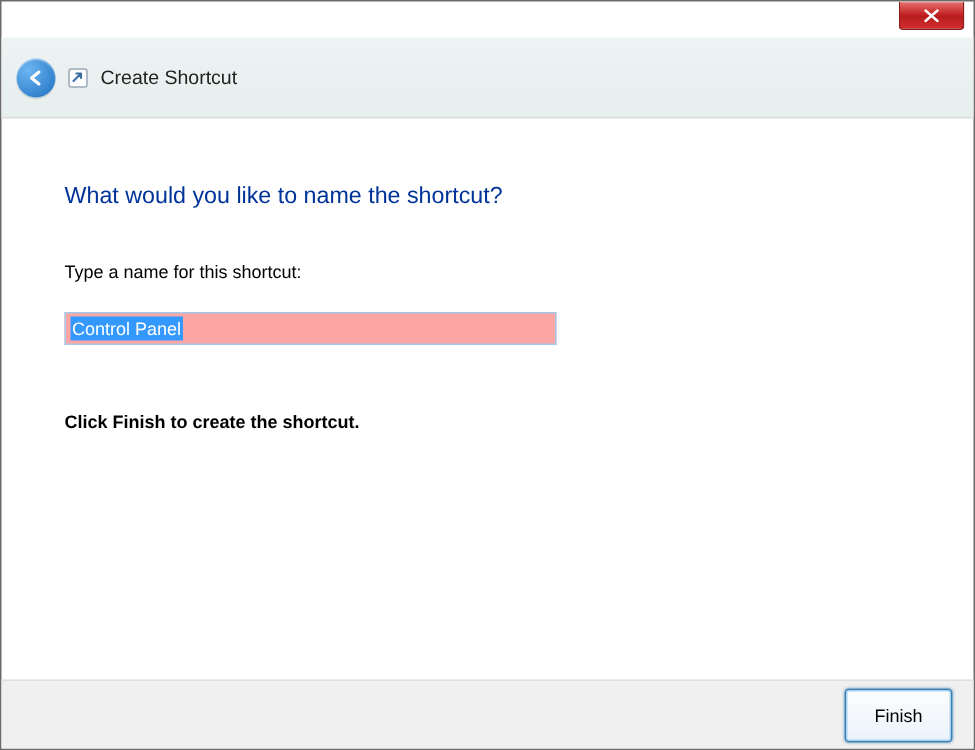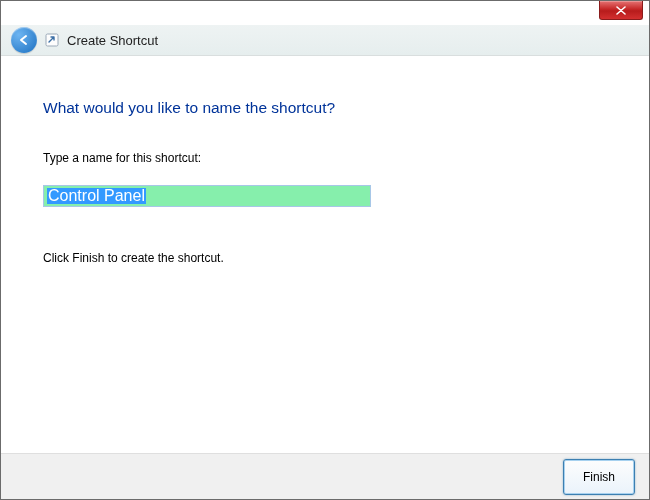--- a/index.html
+++ b/index.html
@@ -38,21 +38,21 @@
     color: #fff;
     display: flex;
     align-items: center;
     justify-content: center;
     margin-right: 6px;
     cursor: default;
     box-shadow: inset 0 1px 0 rgba(255,255,255,0.25);
   }
   .close-btn svg { display:block; }
   .header {
-    height: 31px;
+    height: 54px;
     background: linear-gradient(to bottom, #eef3f3 0%, #e6eeee 100%);
     border-bottom: 1px solid #d9dede;
     display: flex;
     align-items: center;
     padding: 0 10px;
     gap: 8px;
     text-align: center;
   }
   .back-btn {
     width: 26px;
@@ -89,38 +89,39 @@
   .field-label {
     font-size: 12px;
     color: #000;
     margin-bottom: 20px;
   }
   .text-input {
     width: 328px;
     height: 22px;
     border: 1px solid #a7c7e7;
     font-family: "Segoe UI", Tahoma, sans-serif;
-    font-size: 16px;
+    font-size: 12px;
     padding: 0 3px;
     outline: none;
     display: flex;
     align-items: center;
-    background: #86efac;
+    background: #fca5a5;
   }
   .text-input .sel {
     background: #3399ff;
     color: #fff;
     padding: 0 1px;
     line-height: 16px;
     display: inline-block;
   }
   .hint {
     font-size: 12px;
     color: #000;
     margin-top: 44px;
+    font-weight: bold;
   }
   .footer {
     position: absolute;
     bottom: 0;
     left: 0;
     right: 0;
     height: 46px;
     background: #f0f0f0;
     border-top: 1px solid #dfdfdf;
     display: flex;

